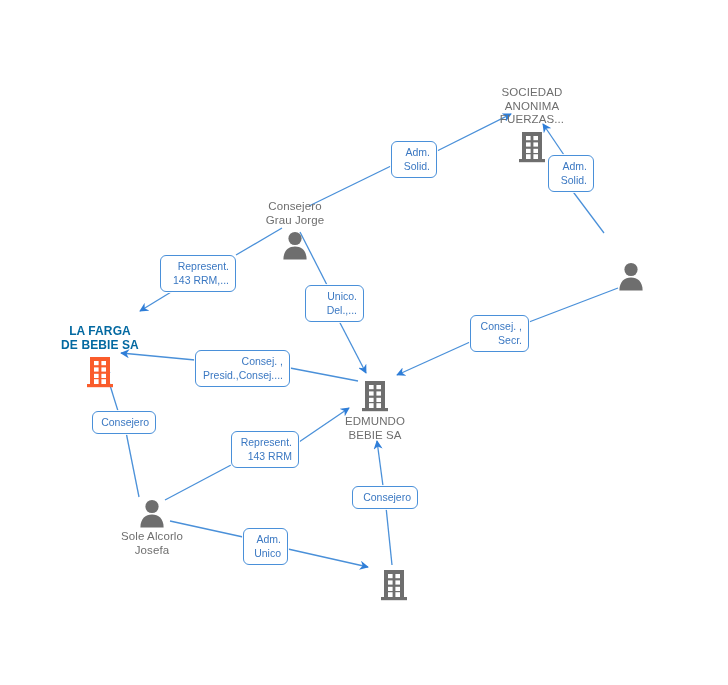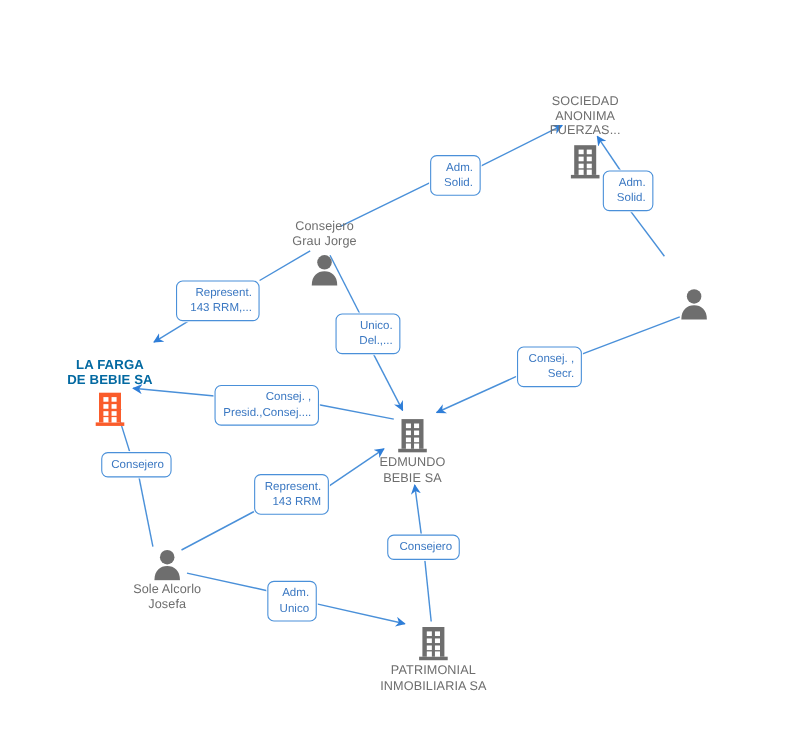--- a/index.html
+++ b/index.html
@@ -239,22 +239,20 @@
         <rect x="8" y="6" width="4.6" height="4.2" fill="#ffffff"></rect>
         <rect x="15.4" y="6" width="4.6" height="4.2" fill="#ffffff"></rect>
         <rect x="8" y="12.4" width="4.6" height="4.2" fill="#ffffff"></rect>
         <rect x="15.4" y="12.4" width="4.6" height="4.2" fill="#ffffff"></rect>
         <rect x="8" y="18.8" width="4.6" height="4.2" fill="#ffffff"></rect>
         <rect x="15.4" y="18.8" width="4.6" height="4.2" fill="#ffffff"></rect>
         <rect x="8" y="24.2" width="4.6" height="4.8" fill="#ffffff"></rect>
         <rect x="15.4" y="24.2" width="4.6" height="4.8" fill="#ffffff"></rect>
       </svg>
     </span>
-    <span class="caption">PATRIMONIAL
-INMOBILIARIA SA</span>
   </div>
 
   <div class="edge-label" style="left:391px; top:141px; width:46px;">Adm.
 Solid.</div>
 
   <div class="edge-label" style="left:548px; top:155px; width:46px;">Adm.
 Solid.</div>
 
   <div class="edge-label" style="left:160px; top:255px; width:76px;">Represent.
 143 RRM,...</div>

